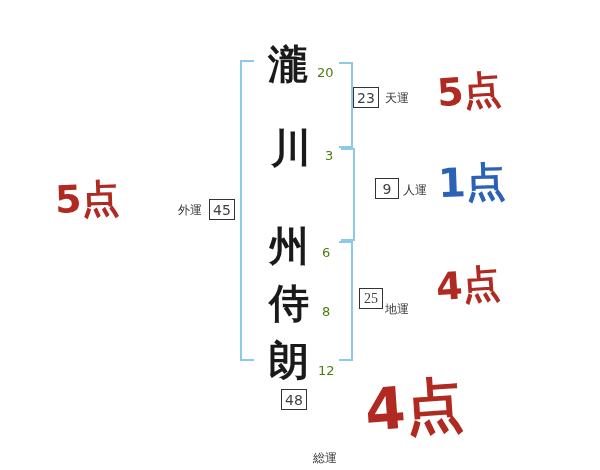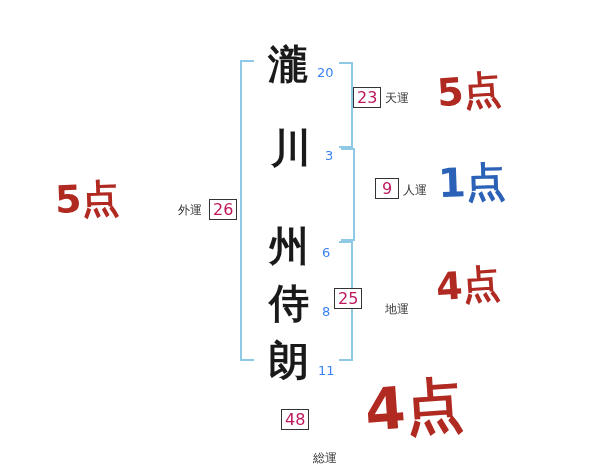--- a/index.html
+++ b/index.html
@@ -17,21 +17,21 @@
     position:absolute;
     font-size:40px;
     font-weight:bold;
     color:#1a1a1a;
     line-height:1;
     letter-spacing:0;
   }
   .stroke-num{
     position:absolute;
     font-size:13px;
-    color:#3b82f6;
+    color:#4d7c0f;
     line-height:1;
   }
 
   
   .bracket{
     position:absolute;
     border:2px solid #8ecae6;
   }
   .bracket.left-open-right{ border-right:none; }   
   .bracket.right-open-left{ border-left:none; }    
@@ -39,22 +39,22 @@
   
   .num-box{
     position:absolute;
     min-width:24px;
     height:21px;
     border:1.5px solid #333;
     background:#fff;
     display:flex;
     align-items:center;
     justify-content:center;
-    font-size:16px;
-    color:#be185d;
+    font-size:14px;
+    color:#404040;
     padding:0 3px;
     box-sizing:border-box;
   }
   .luck-label{
     position:absolute;
     font-size:12px;
     color:#333;
     line-height:1;
   }
 
@@ -81,40 +81,40 @@
   <div class="name-char" style="left:268px;top:44px;">瀧</div>
   <div class="name-char" style="left:271px;top:128px;">川</div>
   <div class="name-char" style="left:269px;top:226px;">州</div>
   <div class="name-char" style="left:269px;top:283px;">侍</div>
   <div class="name-char" style="left:269px;top:340px;">朗</div>
 
   <div class="stroke-num" style="left:317px;top:66px;">20</div>
   <div class="stroke-num" style="left:325px;top:149px;">3</div>
   <div class="stroke-num" style="left:322px;top:246px;">6</div>
   <div class="stroke-num" style="left:322px;top:305px;">8</div>
-  <div class="stroke-num" style="left:318px;top:364px;">11</div>
+  <div class="stroke-num" style="left:318px;top:364px;">12</div>
 
   <div class="bracket left-open-right" style="left:240px;top:60px;width:12px;height:297px;"></div>
   <div class="bracket right-open-left" style="left:339px;top:62px;width:12px;height:82px;"></div>
   <div class="bracket right-open-left" style="left:341px;top:148px;width:12px;height:89px;"></div>
   <div class="bracket right-open-left" style="left:339px;top:241px;width:12px;height:116px;"></div>
 
   <div class="luck-label" style="left:178px;top:204px;">外運</div>
-  <div class="num-box" style="left:209px;top:199px;">26</div>
+  <div class="num-box" style="left:209px;top:199px;">45</div>
 
   <div class="num-box" style="left:353px;top:87px;">23</div>
   <div class="luck-label" style="left:385px;top:92px;text-align:center;">天運</div>
 
   <div class="num-box" style="left:375px;top:178px;">9</div>
   <div class="luck-label" style="left:403px;top:184px;">人運</div>
 
-  <div class="num-box" style="left:334px;top:288px;">25</div>
+  <div class="num-box" style="left:359px;top:288px;font-family:Liberation Serif, serif;">25</div>
   <div class="luck-label" style="left:385px;top:303px;">地運</div>
 
-  <div class="num-box" style="left:281px;top:409px;">48</div>
+  <div class="num-box" style="left:281px;top:389px;">48</div>
   <div class="luck-label" style="left:313px;top:414px;margin-top:38px;">総運</div>
 
   <div class="score score-red score-outer" style="color: rgb(176, 42, 34);">5点</div>
   <div class="score score-red score-heaven" style="color: rgb(176, 42, 34);">5点</div>
   <div class="score score-blue score-person" style="color: rgb(43, 98, 184);">1点</div>
   <div class="score score-red score-earth" style="color: rgb(176, 42, 34);">4点</div>
   <div class="score score-red score-total" style="color: rgb(176, 42, 34);">4点</div>
 
 </div>
 

